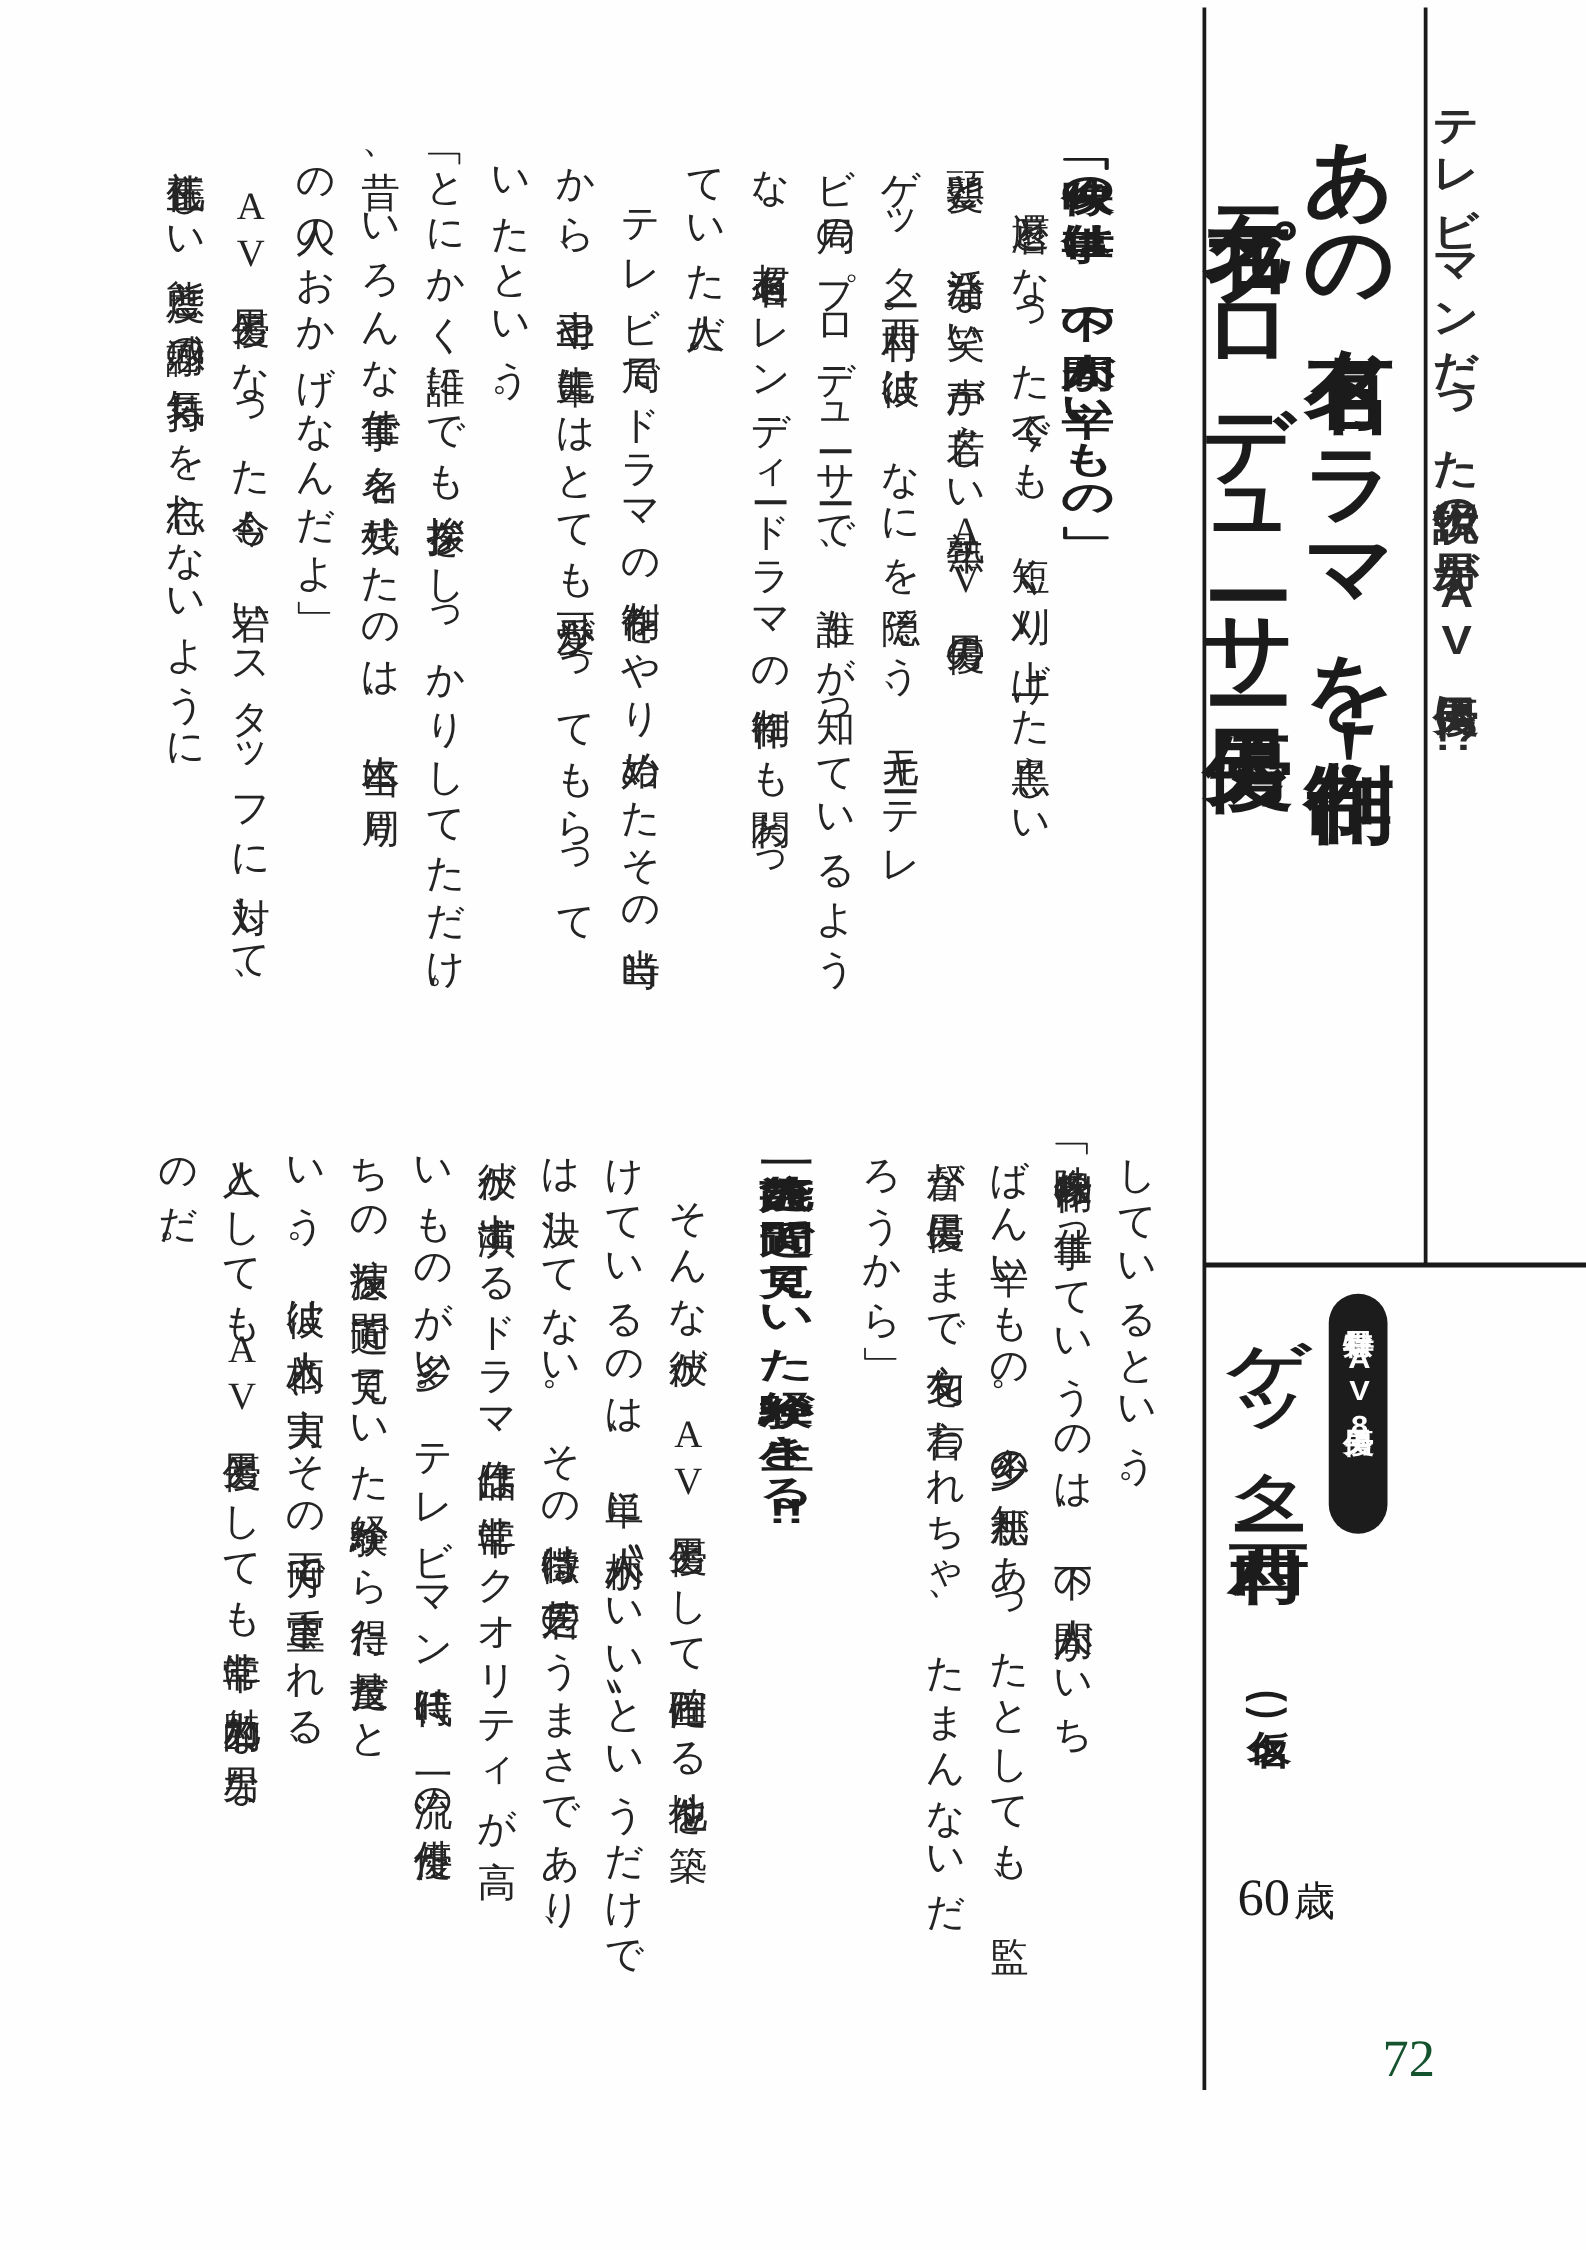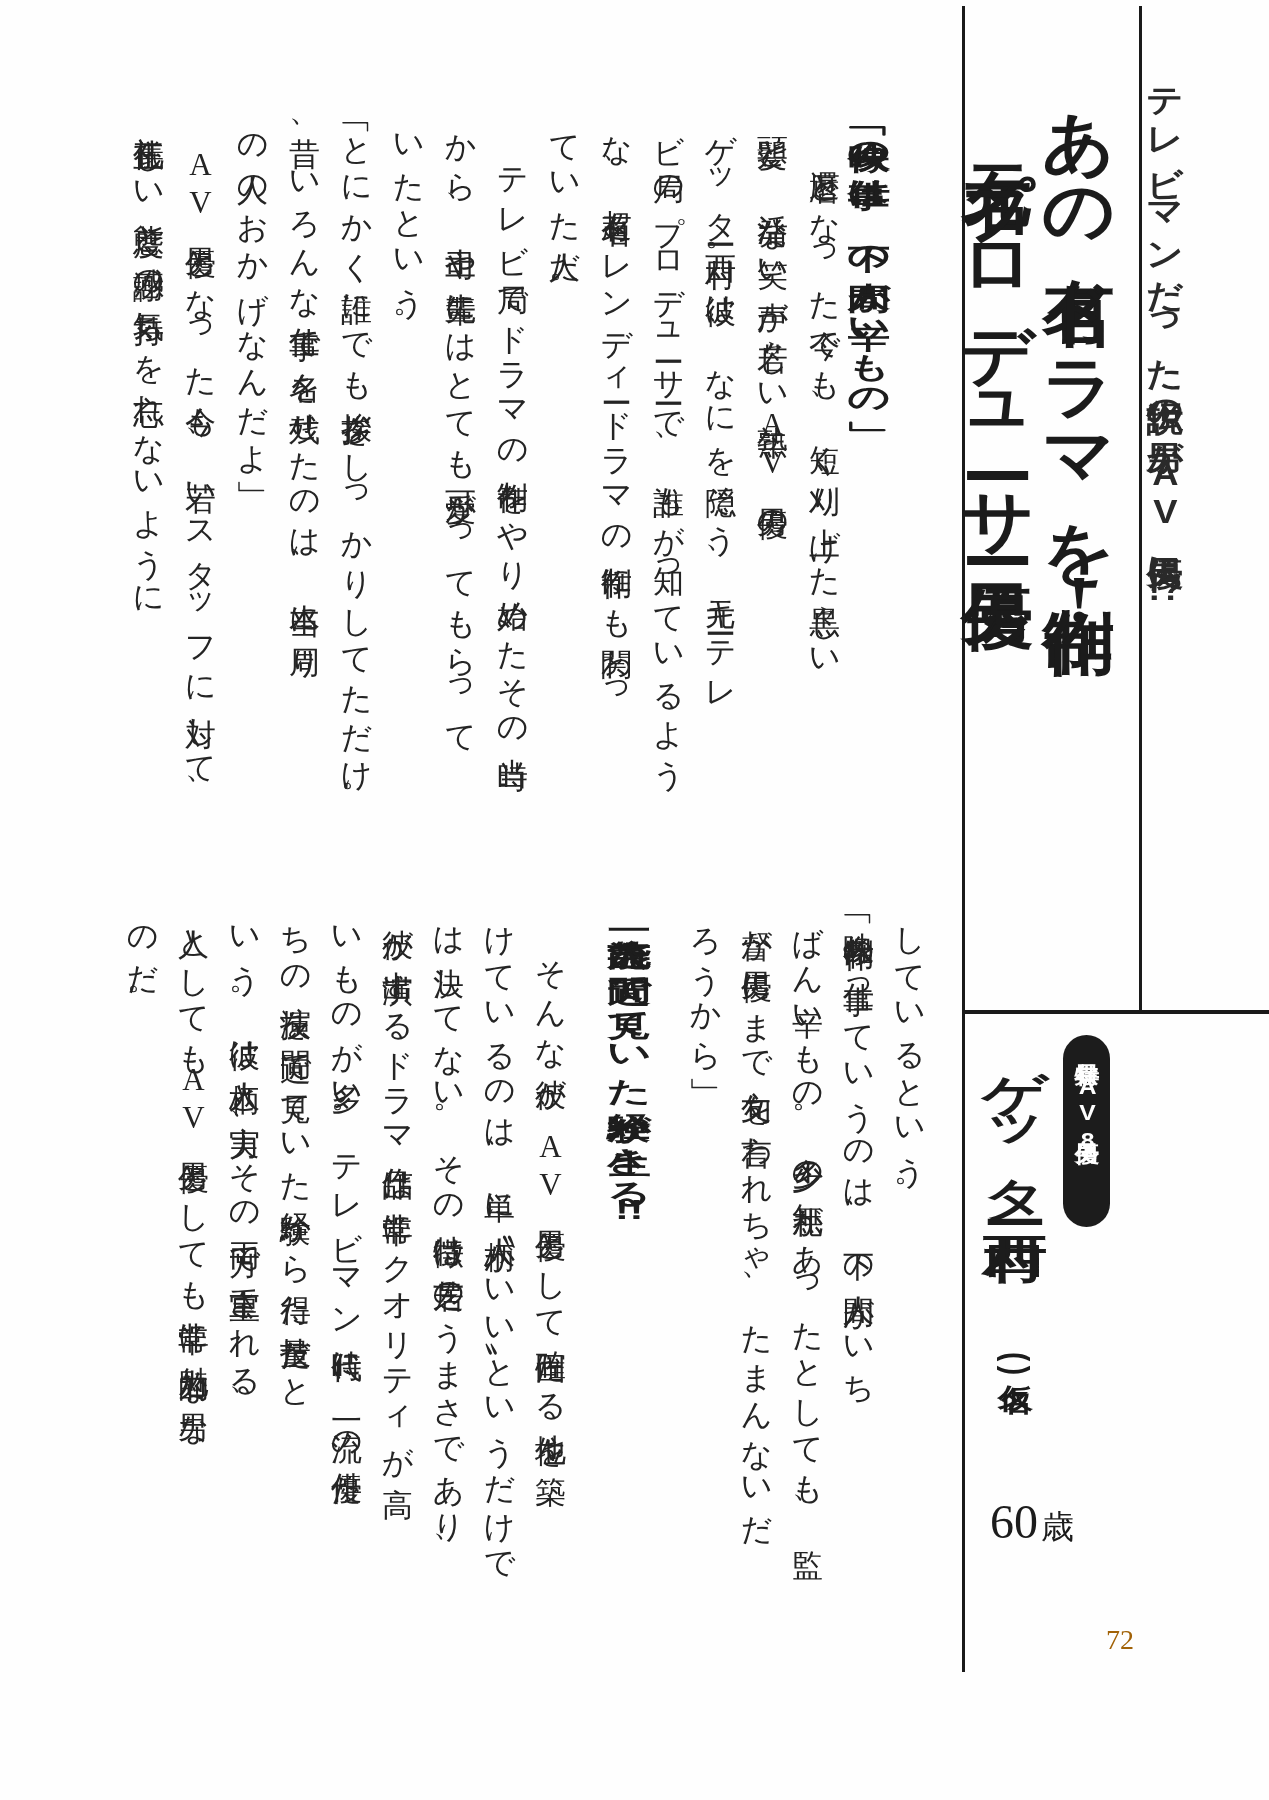--- a/index.html
+++ b/index.html
@@ -74,24 +74,24 @@
     font-weight:700;font-size:45px;letter-spacing:2px;color:#1c1c1c;
     transform:scaleX(1.42);transform-origin:50% 0;
   }
   .name-note{
     left:1006px;top:1352px;width:29px;
     font-family:"Liberation Sans","DejaVu Sans",sans-serif;
     font-weight:700;font-size:28px;letter-spacing:1.5px;color:#1c1c1c;
     transform:scaleX(1.25);transform-origin:50% 0;
   }
   .age{left:990px;top:1498px;white-space:nowrap;color:#1c1c1c;}
-  .age-num{font-size:48px;line-height:1;}
+  .age-num{font-size:42px;line-height:1;}
   .age-suffix{font-size:33px;line-height:1;margin-left:3px;}
 
-  .page-number{left:1106px;top:1624px;font-size:28px;color:#a16207;}
+  .page-number{left:1106px;top:1624px;font-size:42px;color:#14532d;}
 </style>
 </head>
 <body>
 
 <div class="page">
 
   <div class="rule" style="left:962px;top:6px;width:3px;height:1666px;"></div>
   <div class="rule" style="left:1139px;top:6px;width:3px;height:1006px;"></div>
   <div class="rule" style="left:963px;top:1010px;width:306px;height:4px;"></div>
 

